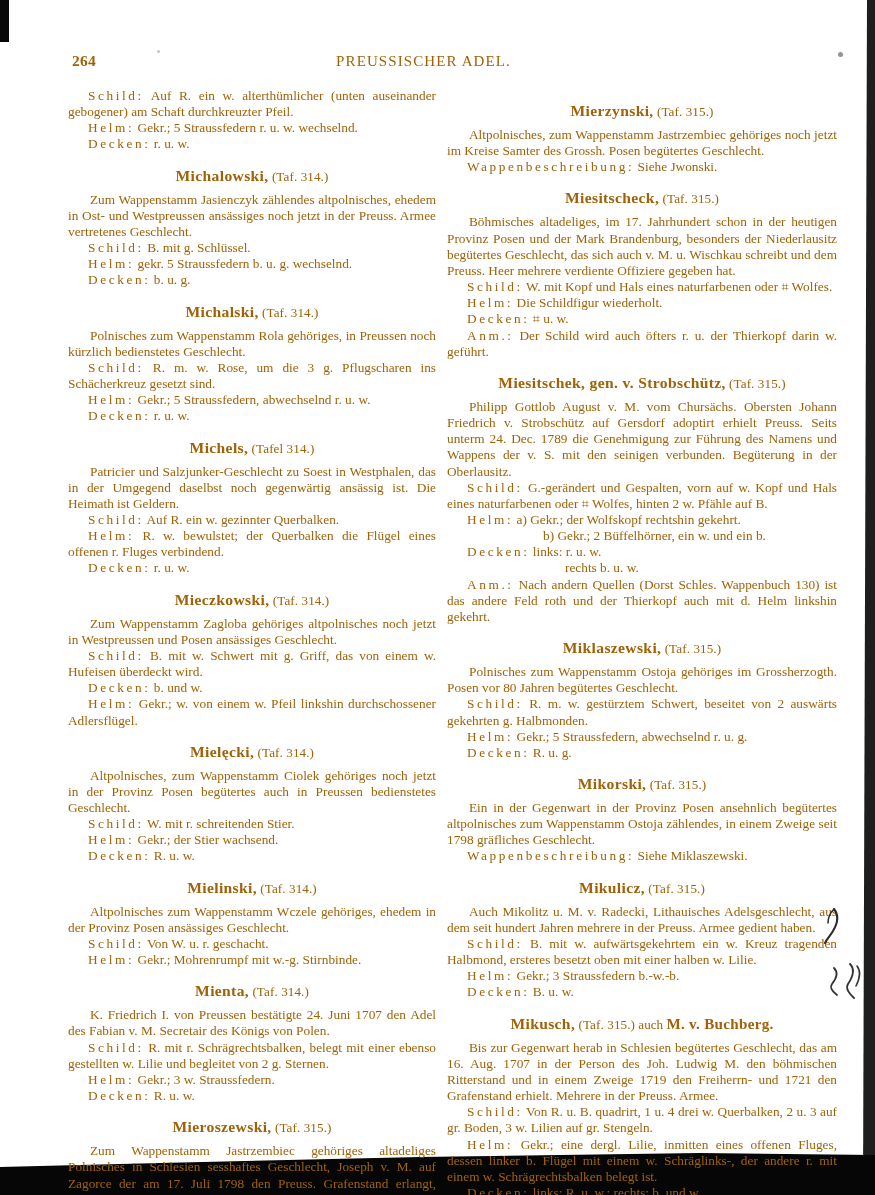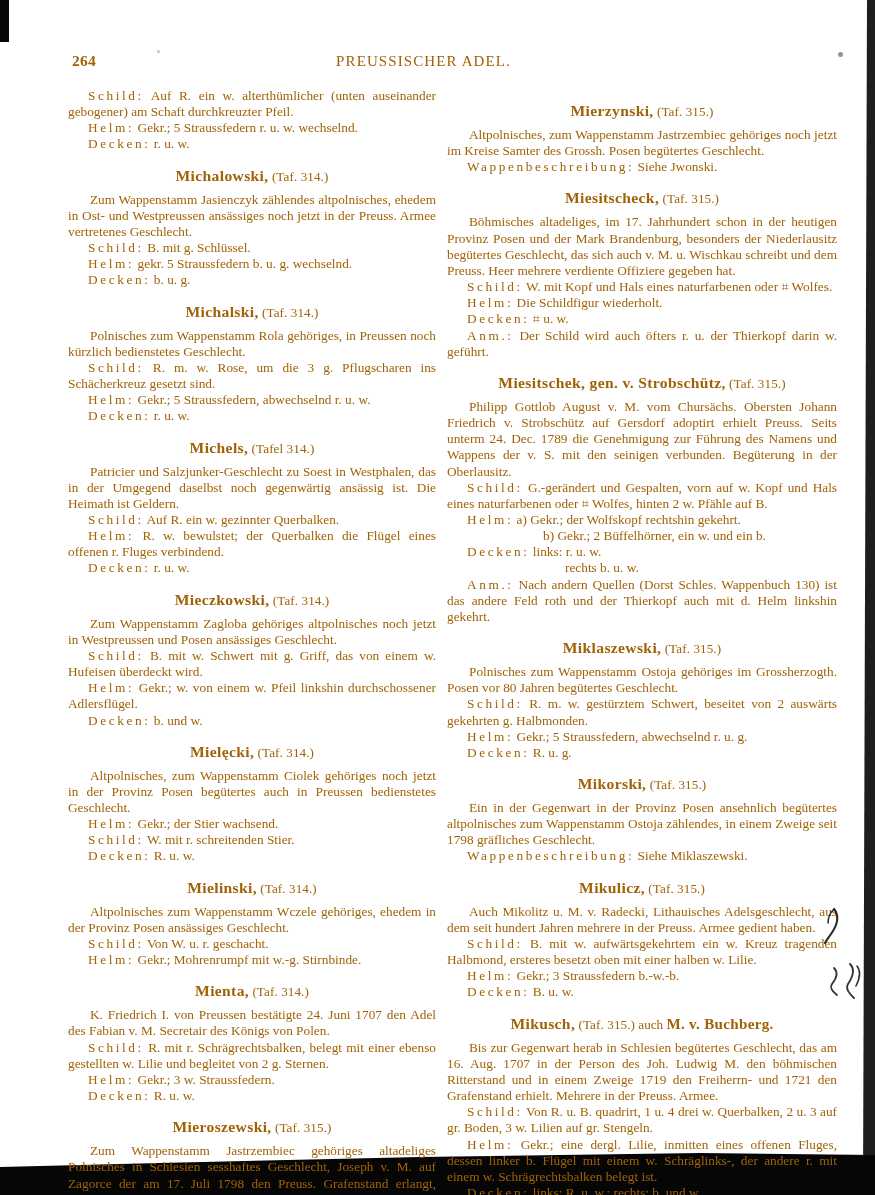--- a/index.html
+++ b/index.html
@@ -177,26 +177,26 @@
         <p class="field"><span class="lbl">Helm:</span> <span>Gekr.; 5 Straussfedern, abwechselnd r. u. w.</span></p>
         <p class="field"><span class="lbl">Decken:</span> <span>r. u. w.</span></p>
         <div class="entry-head"><span class="fam">Michels,</span> <span class="taf">(Tafel 314.)</span></div>
         <p class="para">Patricier und Salzjunker-Geschlecht zu Soest in Westphalen, das in der Umgegend daselbst noch gegenwärtig ansässig ist. Die Heimath ist Geldern.</p>
         <p class="field"><span class="lbl">Schild:</span> <span>Auf R. ein w. gezinnter Querbalken.</span></p>
         <p class="field"><span class="lbl">Helm:</span> <span>R. w. bewulstet; der Querbalken die Flügel eines offenen r. Fluges verbindend.</span></p>
         <p class="field"><span class="lbl">Decken:</span> <span>r. u. w.</span></p>
         <div class="entry-head"><span class="fam">Mieczkowski,</span> <span class="taf">(Taf. 314.)</span></div>
         <p class="para">Zum Wappenstamm Zagloba gehöriges altpolnisches noch jetzt in Westpreussen und Posen ansässiges Geschlecht.</p>
         <p class="field"><span class="lbl">Schild:</span> <span>B. mit w. Schwert mit g. Griff, das von einem w. Hufeisen überdeckt wird.</span></p>
+        <p class="field"><span class="lbl">Decken:</span> <span>b. und w.</span></p>
         <p class="field"><span class="lbl">Helm:</span> <span>Gekr.; w. von einem w. Pfeil linkshin durchschossener Adlersflügel.</span></p>
-        <p class="field"><span class="lbl">Decken:</span> <span>b. und w.</span></p>
         <div class="entry-head"><span class="fam">Mielęcki,</span> <span class="taf">(Taf. 314.)</span></div>
         <p class="para">Altpolnisches, zum Wappenstamm Ciolek gehöriges noch jetzt in der Provinz Posen begütertes auch in Preussen bedienstetes Geschlecht.</p>
+        <p class="field"><span class="lbl">Schild:</span> <span>W. mit r. schreitenden Stier.</span></p>
         <p class="field"><span class="lbl">Helm:</span> <span>Gekr.; der Stier wachsend.</span></p>
-        <p class="field"><span class="lbl">Schild:</span> <span>W. mit r. schreitenden Stier.</span></p>
         <p class="field"><span class="lbl">Decken:</span> <span>R. u. w.</span></p>
         <div class="entry-head"><span class="fam">Mielinski,</span> <span class="taf">(Taf. 314.)</span></div>
         <p class="para">Altpolnisches zum Wappenstamm Wczele gehöriges, ehedem in der Provinz Posen ansässiges Geschlecht.</p>
         <p class="field"><span class="lbl">Schild:</span> <span>Von W. u. r. geschacht.</span></p>
         <p class="field"><span class="lbl">Helm:</span> <span>Gekr.; Mohrenrumpf mit w.-g. Stirnbinde.</span></p>
         <div class="entry-head"><span class="fam">Mienta,</span> <span class="taf">(Taf. 314.)</span></div>
         <p class="para">K. Friedrich I. von Preussen bestätigte 24. Juni 1707 den Adel des Fabian v. M. Secretair des Königs von Polen.</p>
         <p class="field"><span class="lbl">Schild:</span> <span>R. mit r. Schrägrechtsbalken, belegt mit einer ebenso gestellten w. Lilie und begleitet von 2 g. Sternen.</span></p>
         <p class="field"><span class="lbl">Helm:</span> <span>Gekr.; 3 w. Straussfedern.</span></p>
         <p class="field"><span class="lbl">Decken:</span> <span>R. u. w.</span></p>

